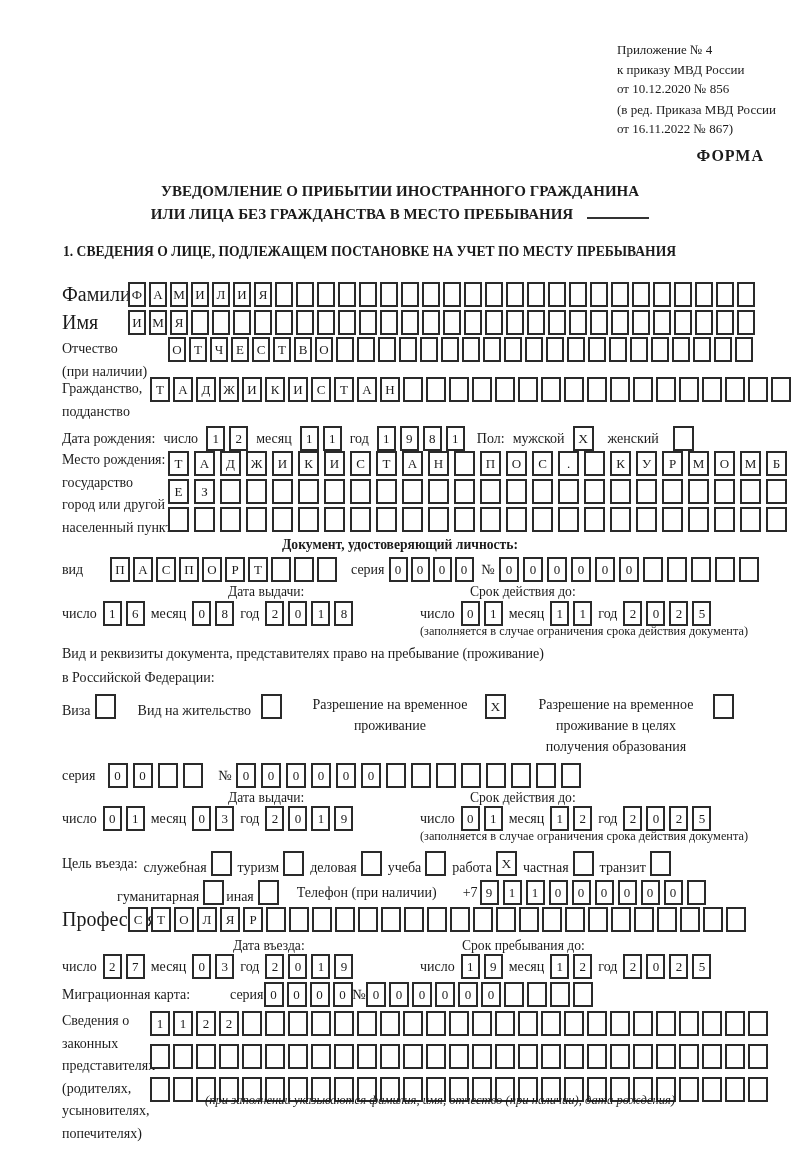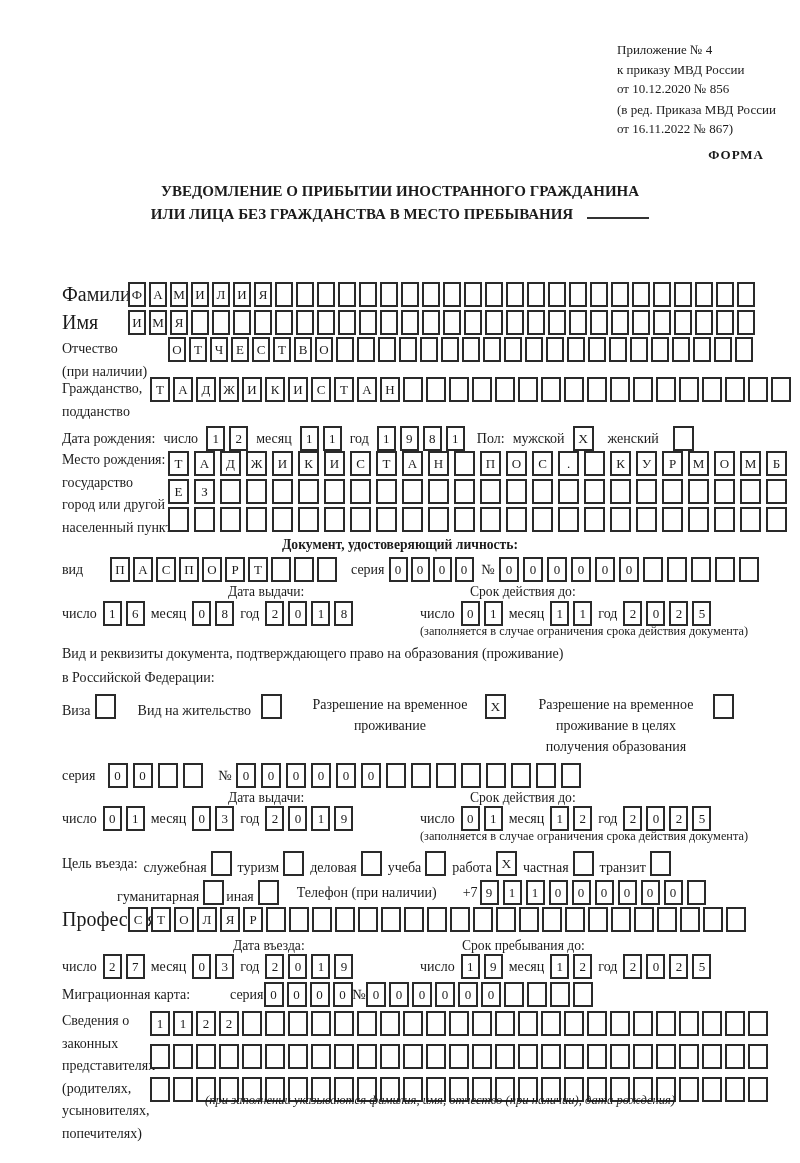--- a/index.html
+++ b/index.html
@@ -38,27 +38,28 @@
 <div class="page">
 
   <div class="abs ref" style="left:617px;top:40px;">
     <div>Приложение № 4</div>
     <div>к приказу МВД России</div>
     <div>от 10.12.2020 № 856</div>
     <div style="margin-top:1px;">(в ред. Приказа МВД России</div>
     <div>от 16.11.2022 № 867)</div>
   </div>
 
-  <div class="abs bold" style="top:147px;right:36px;font-size:13px;letter-spacing:1px;margin-left:33px;">ФОРМА</div>
+  <div class="abs bold" style="top:147px;right:36px;font-size:16px;letter-spacing:1px;margin-left:33px;">ФОРМА</div>
 
   <div class="abs center bold" style="top:206px;font-size:15px;">
     <span>ИЛИ ЛИЦА БЕЗ ГРАЖДАНСТВА В МЕСТО ПРЕБЫВАНИЯ</span><span class="underline-slot"></span>
   </div>
   <div class="abs center bold" style="top:183px;font-size:15px;">УВЕДОМЛЕНИЕ О ПРИБЫТИИ ИНОСТРАННОГО ГРАЖДАНИНА</div>
 
+  <div class="abs bold" style="top:244px;left:63px;font-size:13.6px;">1. СВЕДЕНИЯ О ЛИЦЕ, ПОДЛЕЖАЩЕМ ПОСТАНОВКЕ НА УЧЕТ ПО МЕСТУ ПРЕБЫВАНИЯ</div>
 
   <div class="row" style="top:282px;left:62px;">
     <span class="flabel">Фамилия</span>
     <span class="strip c18">
         <span class="cell">Ф</span>
         <span class="cell">А</span>
         <span class="cell">М</span>
         <span class="cell">И</span>
         <span class="cell">Л</span>
         <span class="cell">И</span>
@@ -394,21 +395,21 @@
           <span class="cell">2</span>
           <span class="cell">0</span>
           <span class="cell">2</span>
           <span class="cell">5</span>
         </span>
     </span>
   </div>
 
   <div class="abs small" style="top:624px;right:52px;">(заполняется в случае ограничения срока действия документа)</div>
 
-  <div class="abs lbl" style="top:646px;left:62px;">Вид и реквизиты документа, подтверждающего право на образования (проживание)</div>
+  <div class="abs lbl" style="top:646px;left:62px;">Вид и реквизиты документа, представителях право на пребывание (проживание)</div>
   <div class="abs lbl" style="top:670px;left:62px;">в Российской Федерации:</div>
 
   <div class="row" style="top:694px;left:62px;align-items:flex-start;gap:22px;">
     <span class="optpair">
       <span class="lbl">Виза</span>
       <span class="cbx"></span>
     </span>
     <span class="optpair" style="gap:10px;">
       <span class="lbl">Вид на жительство</span>
       <span class="cbx"></span>

